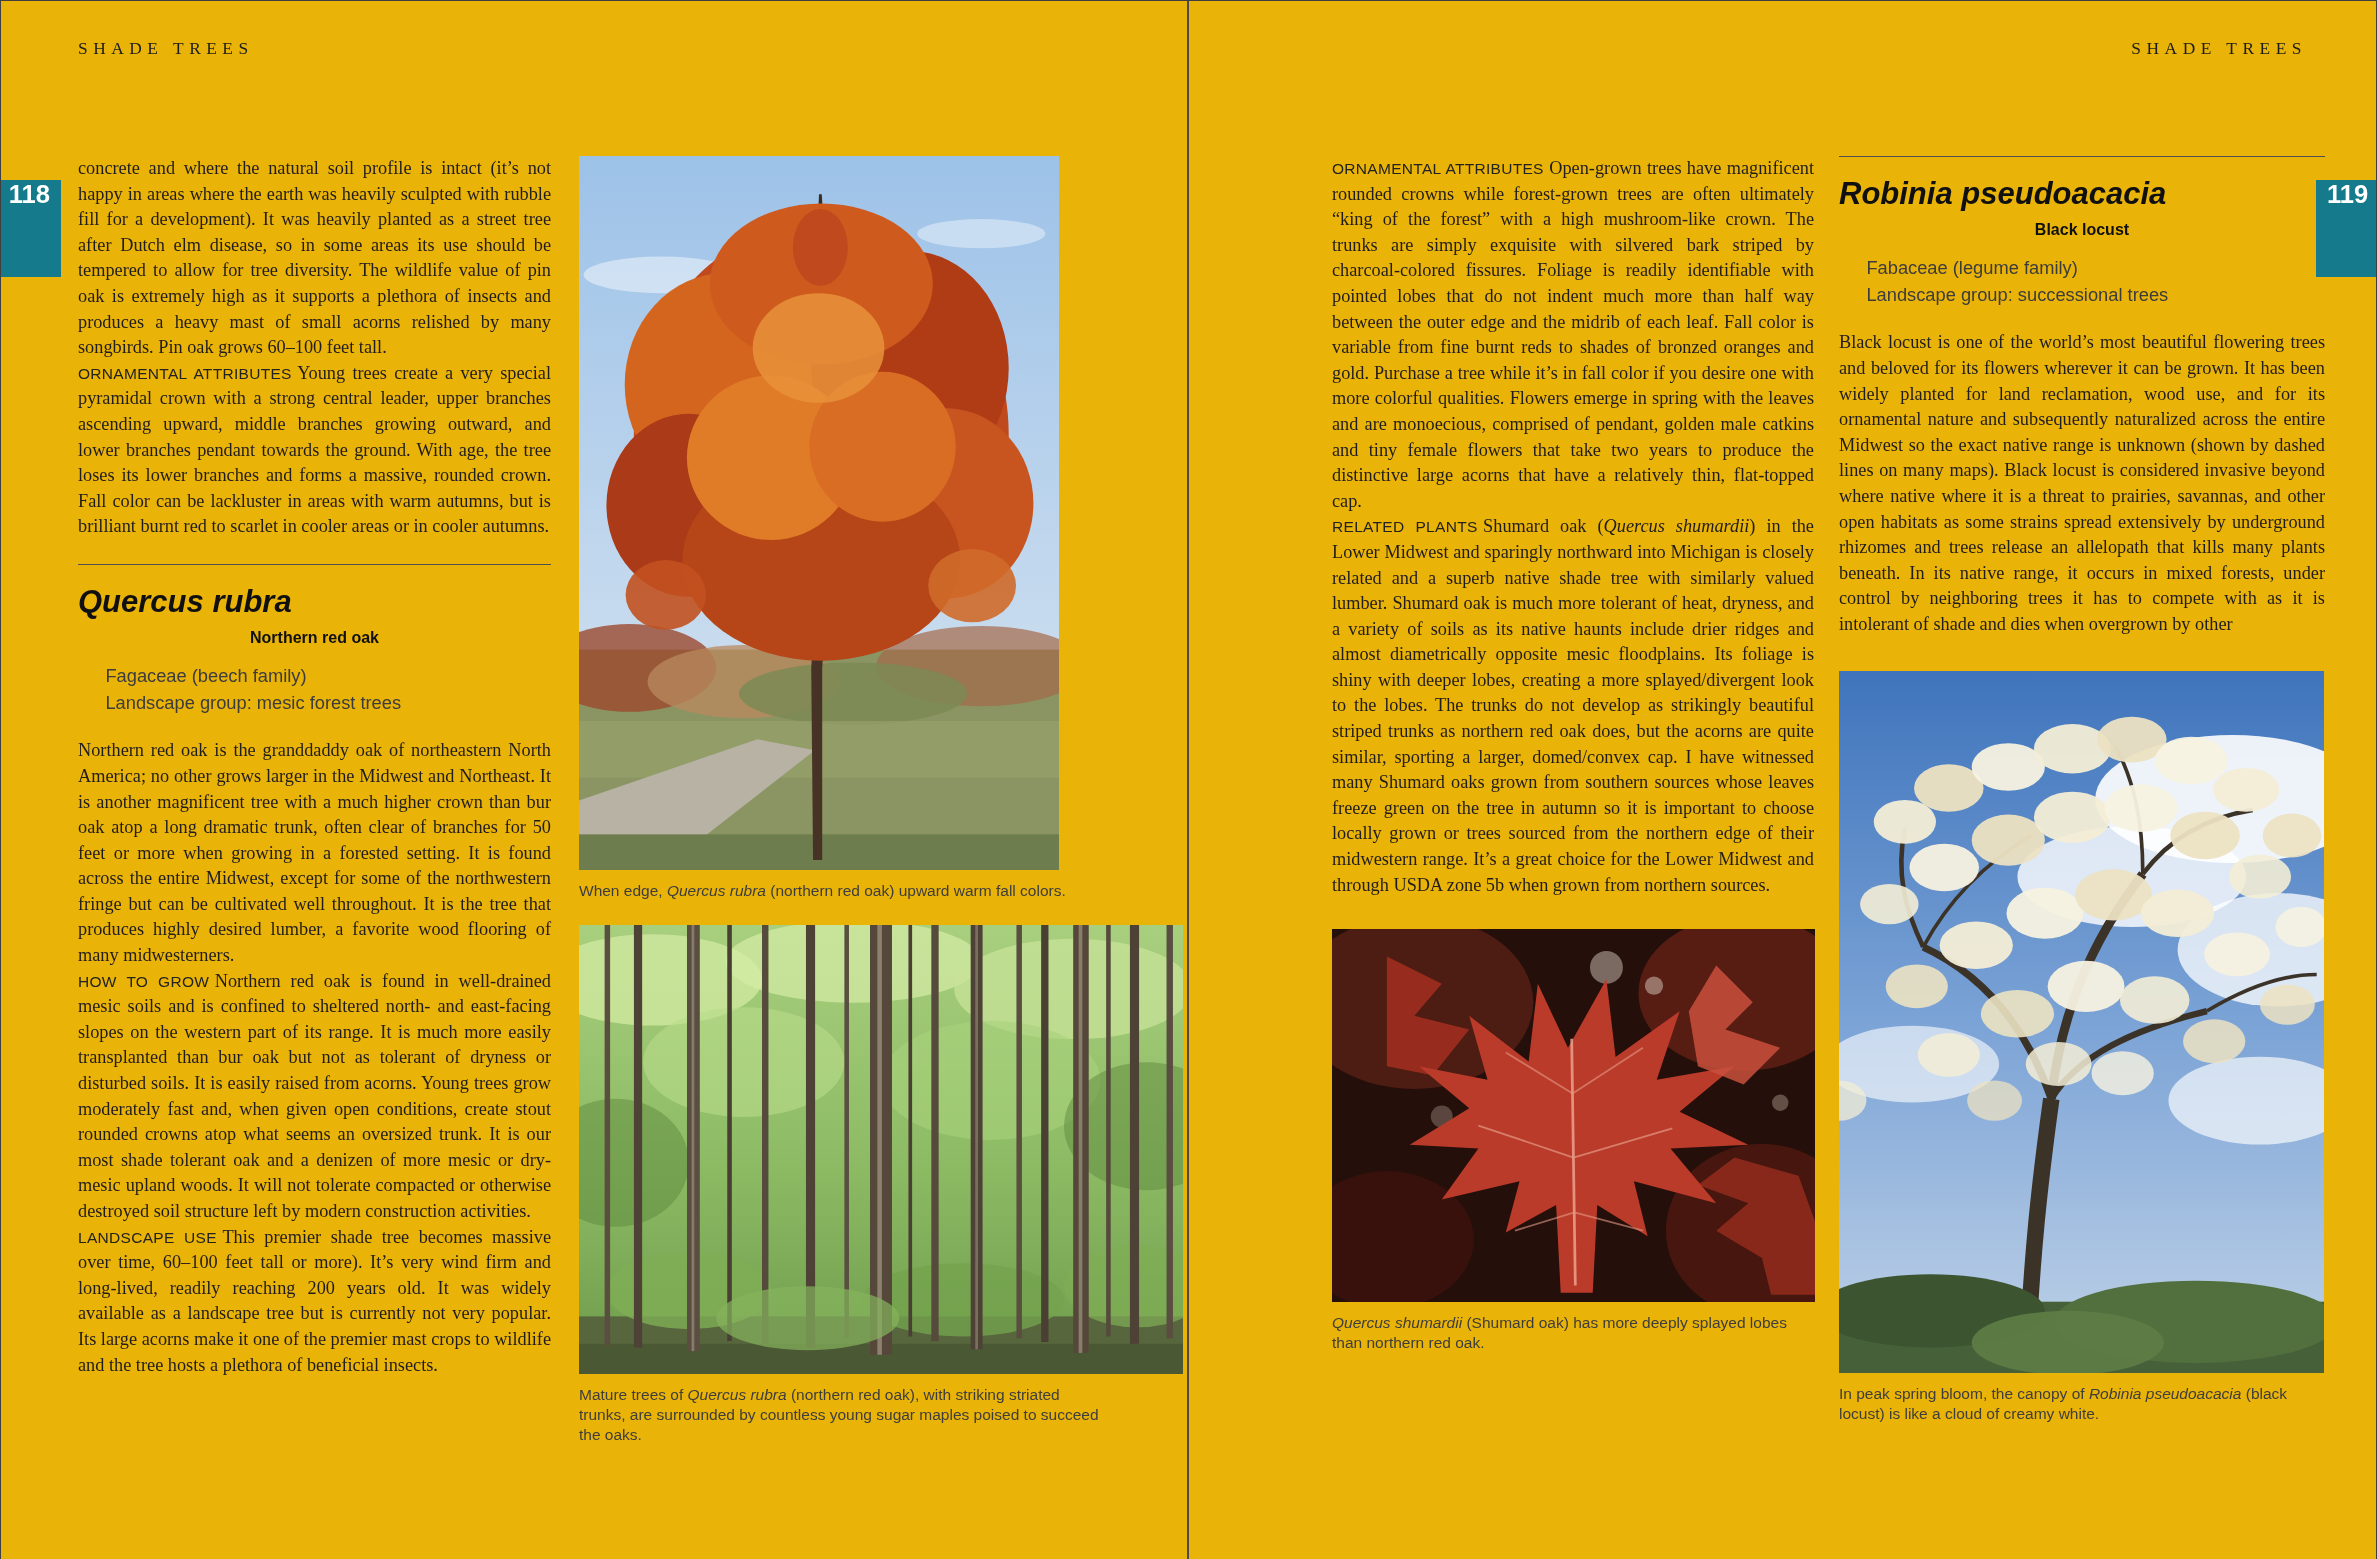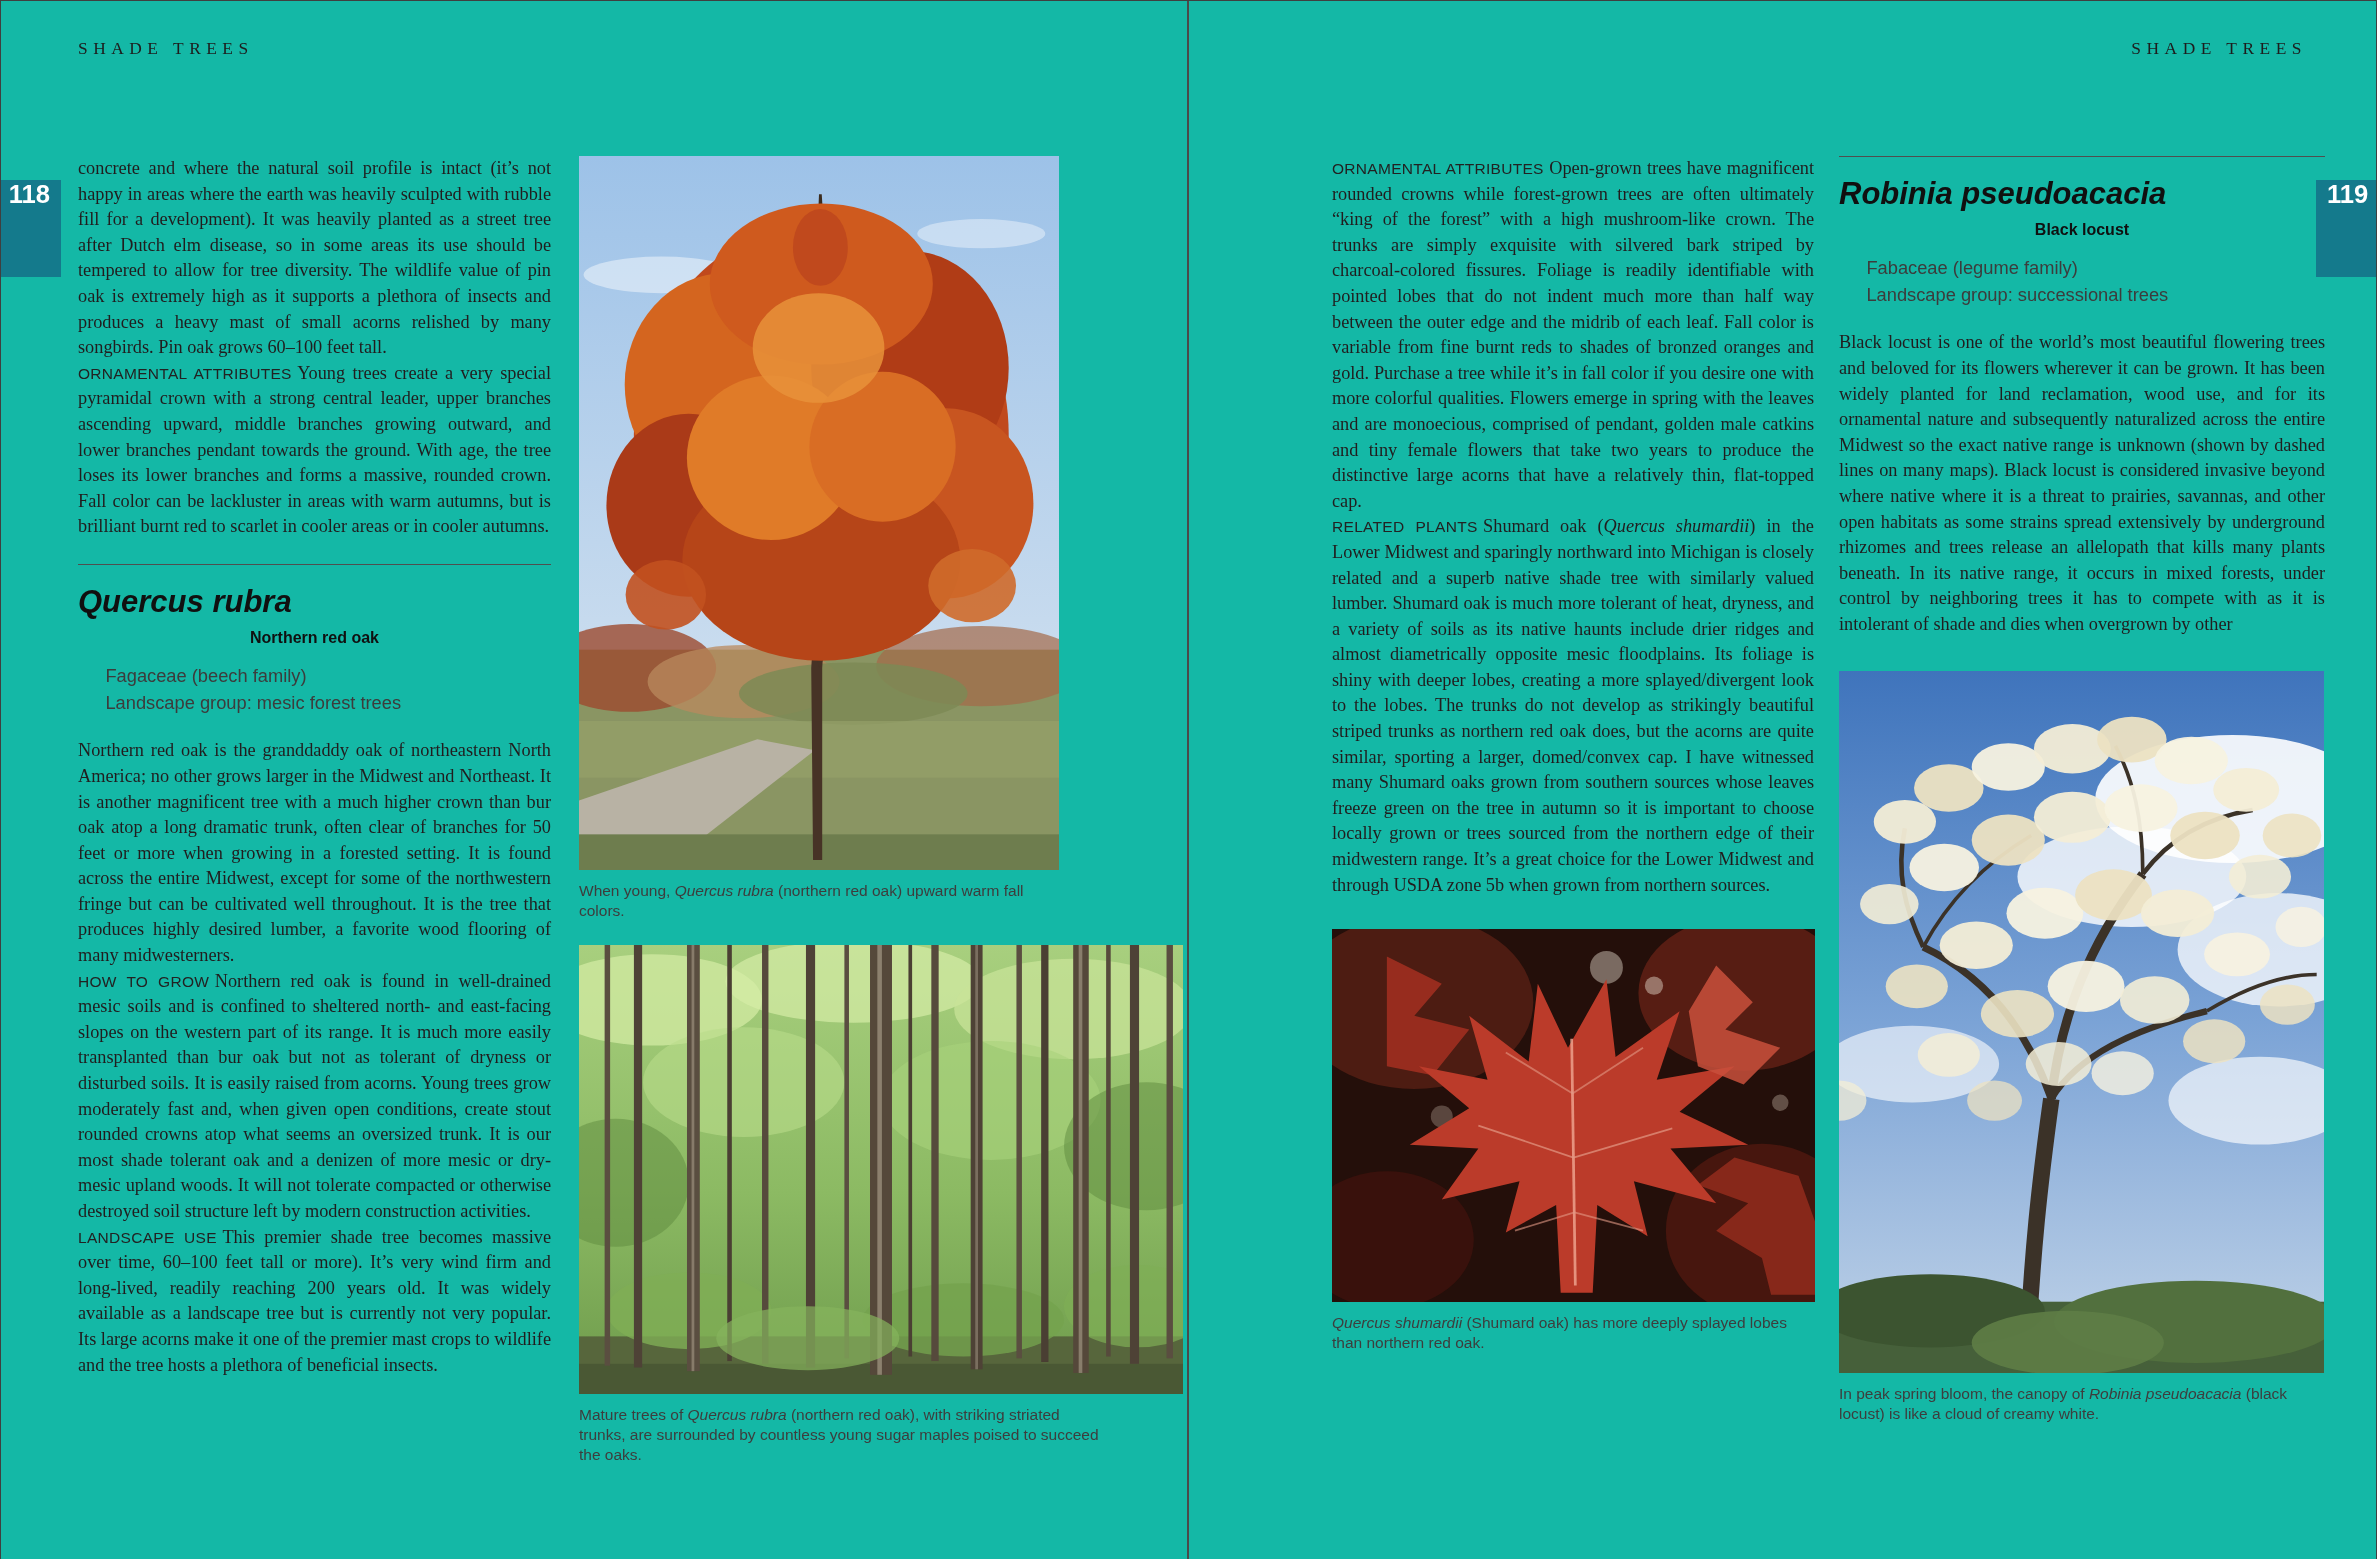--- a/index.html
+++ b/index.html
@@ -1,17 +1,17 @@
 <!DOCTYPE html>
 <html lang="en" style="font-size:14.6px"><head>
 <meta charset="utf-8">
 <style>
   html,body{margin:0;padding:0;background:#e8e8e8;}
   .spread{
-    position:relative;width:2377px;height:1560px;background:#14b8a6;
+    position:relative;width:2377px;height:1560px;background:#eab308;
     border:1.8px solid #3f3f3f;box-sizing:border-box;overflow:hidden;
     font-family:"Liberation Serif", serif;color:#211d1e;
   }
   .divider{position:absolute;left:1186px;top:0;width:1.8px;height:1560px;background:#4a4a4a;}
   .running-head{
     position:absolute;top:37px;font-family:"Liberation Serif",serif;
     font-size:17.4px;letter-spacing:5.5px;color:#1d1d1d;white-space:nowrap;
   }
   .rh-left{left:77px;}
   .rh-right{right:69px;}
@@ -129,21 +129,21 @@
         <ellipse cx="402" cy="380" rx="95" ry="104" fill="#c85520"></ellipse>
         <ellipse cx="265" cy="442" rx="152" ry="110" fill="#b64518"></ellipse>
         <ellipse cx="210" cy="330" rx="92" ry="90" fill="#e07b28"></ellipse>
         <ellipse cx="332" cy="318" rx="80" ry="82" fill="#d96d24"></ellipse>
         <ellipse cx="262" cy="210" rx="72" ry="60" fill="#e8923a" opacity=".85"></ellipse>
         <ellipse cx="264" cy="100" rx="30" ry="42" fill="#c0491d"></ellipse>
         <ellipse cx="430" cy="470" rx="48" ry="40" fill="#cf6a2a" opacity=".9"></ellipse>
         <ellipse cx="95" cy="480" rx="44" ry="38" fill="#c2511f" opacity=".9"></ellipse>
       </svg>
     </div>
-    <div class="caption cap1"><span>When young, </span><span class="cap-it">Quercus rubra</span><span> (northern red oak) upward warm fall colors.</span></div>
+    <div class="caption cap1"><span>When edge, </span><span class="cap-it">Quercus rubra</span><span> (northern red oak) upward warm fall colors.</span></div>
 
     <div class="photo" style="width:604px;height:449px;">
       <svg width="604" height="449" viewBox="0 0 660 491" preserveAspectRatio="none">
         <defs>
           <linearGradient id="g2" x1="0" y1="0" x2="0" y2="1">
             <stop offset="0" stop-color="#a8cf7e"></stop>
               <stop offset=".55" stop-color="#8cba63"></stop>
               <stop offset="1" stop-color="#6d9a4b"></stop>
           </linearGradient>
         </defs>

